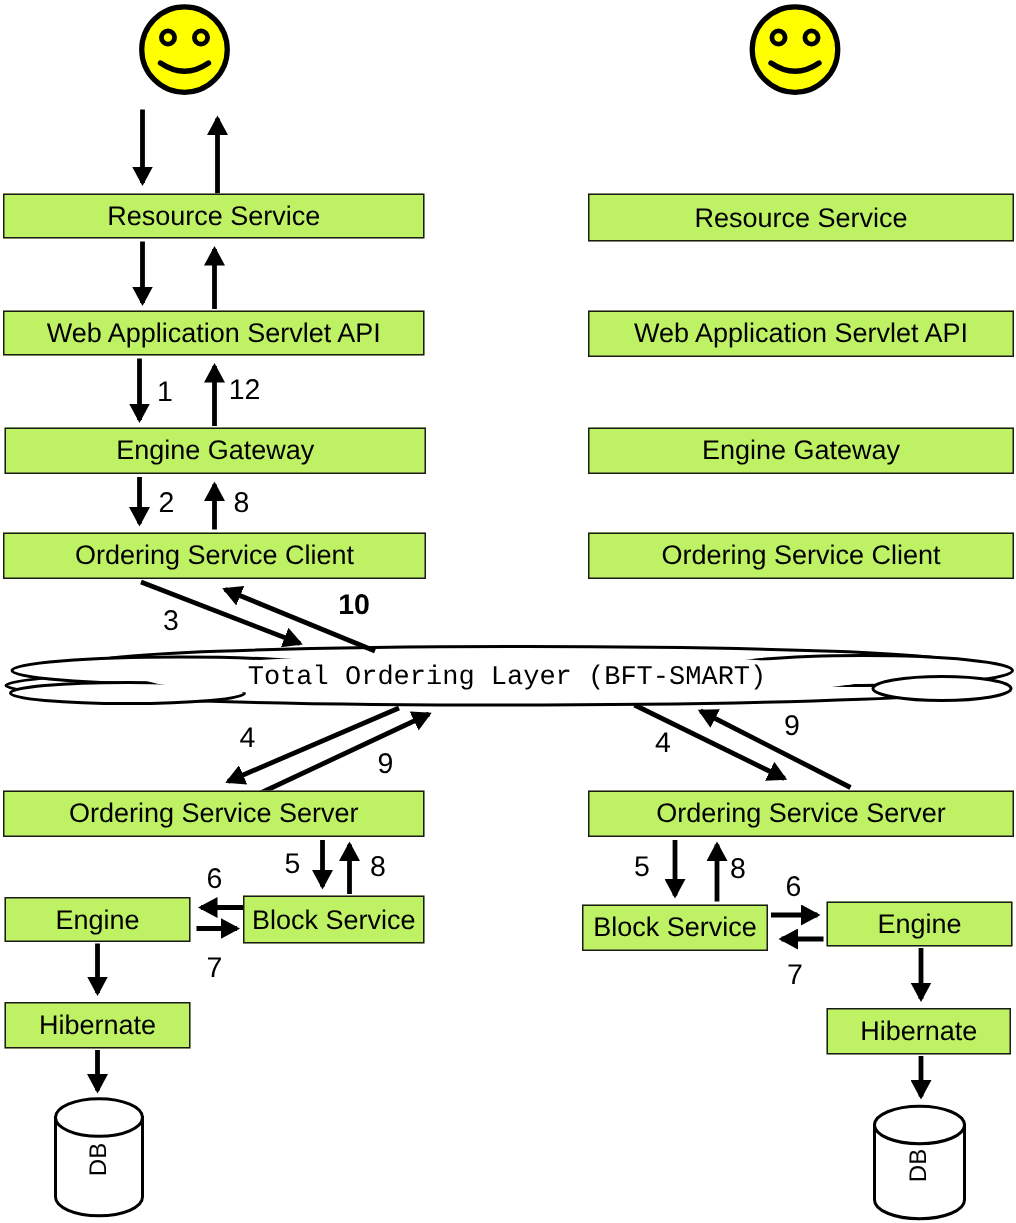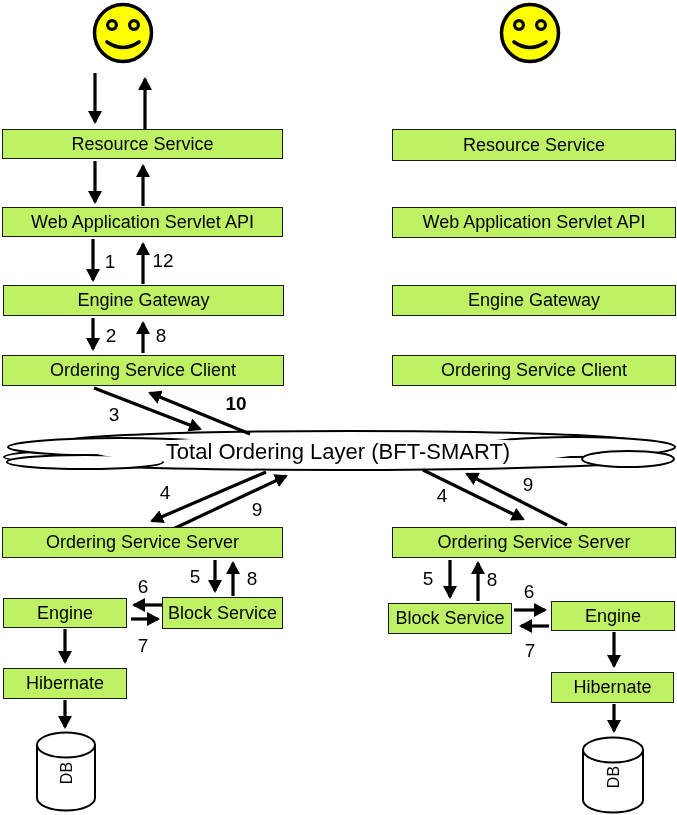--- a/index.html
+++ b/index.html
@@ -11,22 +11,23 @@
   .node{
     position:absolute;z-index:2;background:#bef264;border:1.7px solid #1a1a1a;
     display:flex;align-items:center;justify-content:center;
     font-size:18px;white-space:nowrap;box-sizing:border-box;
   }
   .num{
     position:absolute;z-index:3;font-size:19px;white-space:nowrap;
     transform:translate(-50%,-50%);
   }
   .cloud-label{
-    position:absolute;z-index:3;font-size:22px;white-space:nowrap;
+    position:absolute;z-index:3;font-size:18px;white-space:nowrap;
     transform:translate(-50%,-50%);
+    font-family:Liberation Mono, monospace;
   }
   .cl{fill:#fff;stroke:#000;stroke-width:2;}
   .ar{stroke:#000;stroke-width:3.2;}
   .cyl{fill:#fff;stroke:#000;stroke-width:2;}
   .dbtext{font-size:16px;font-family:"Liberation Sans",sans-serif;}
 </style>
 </head>
 <body>
 
 <div id="canvas">

